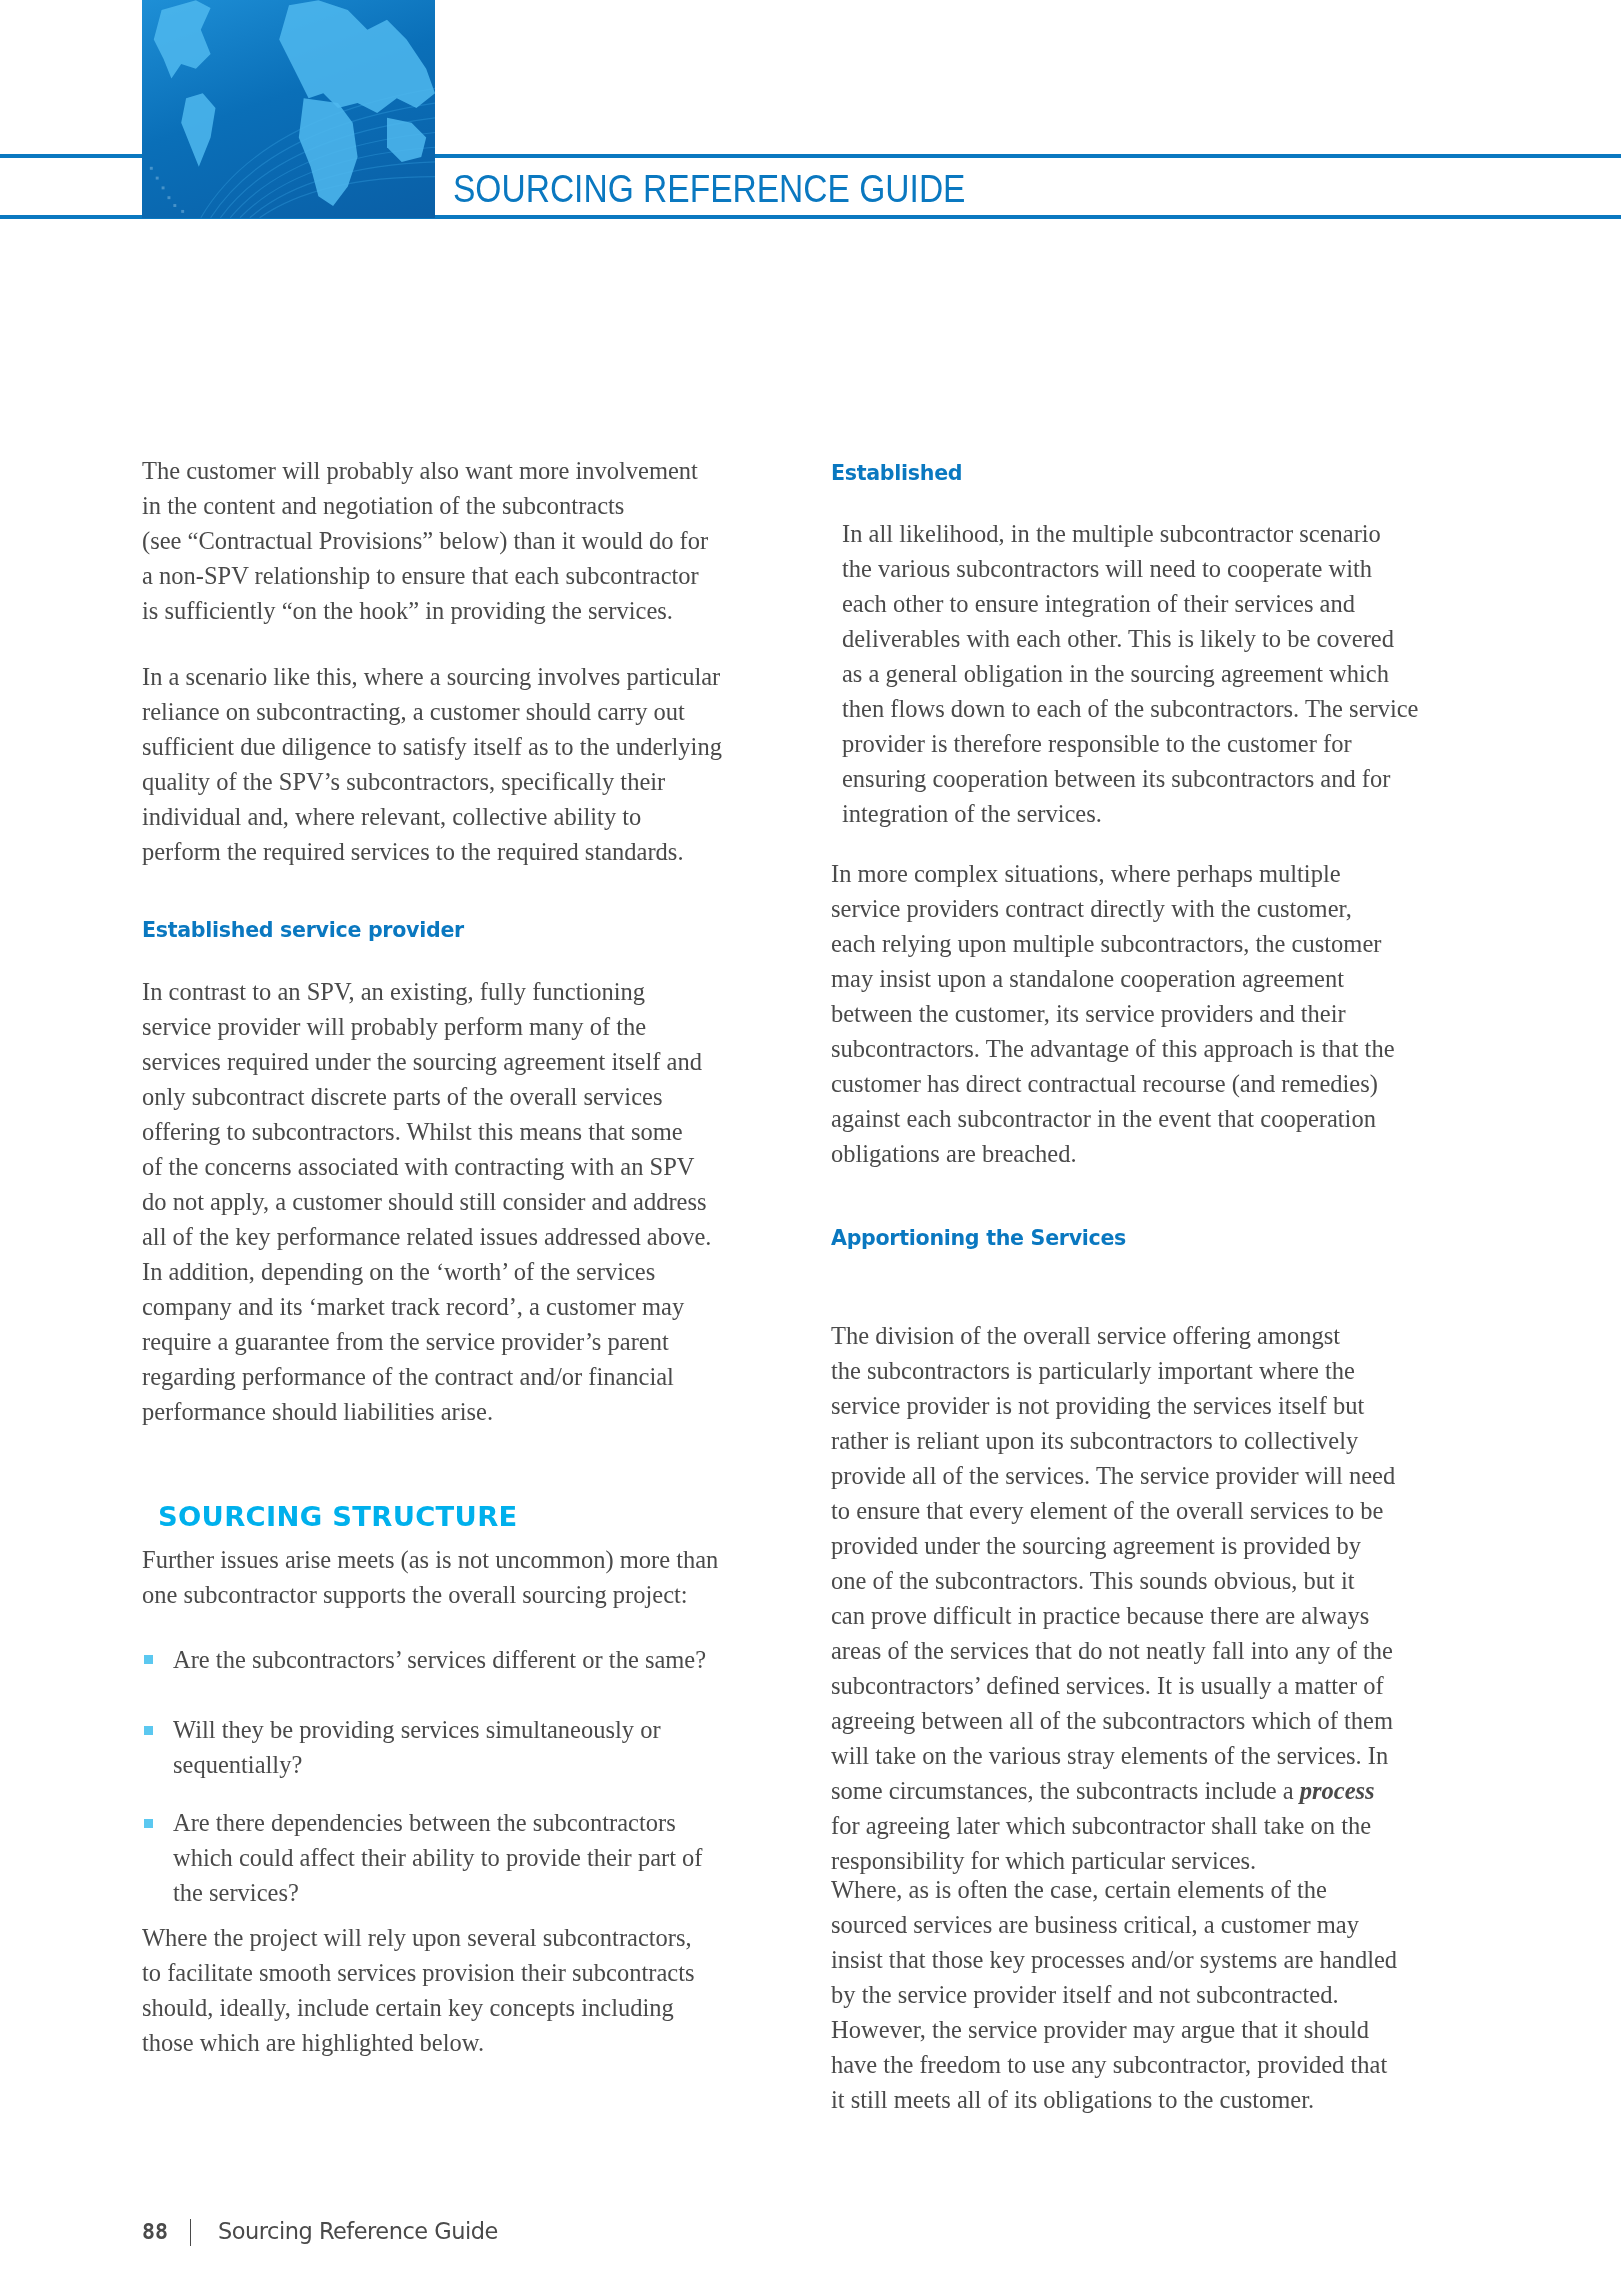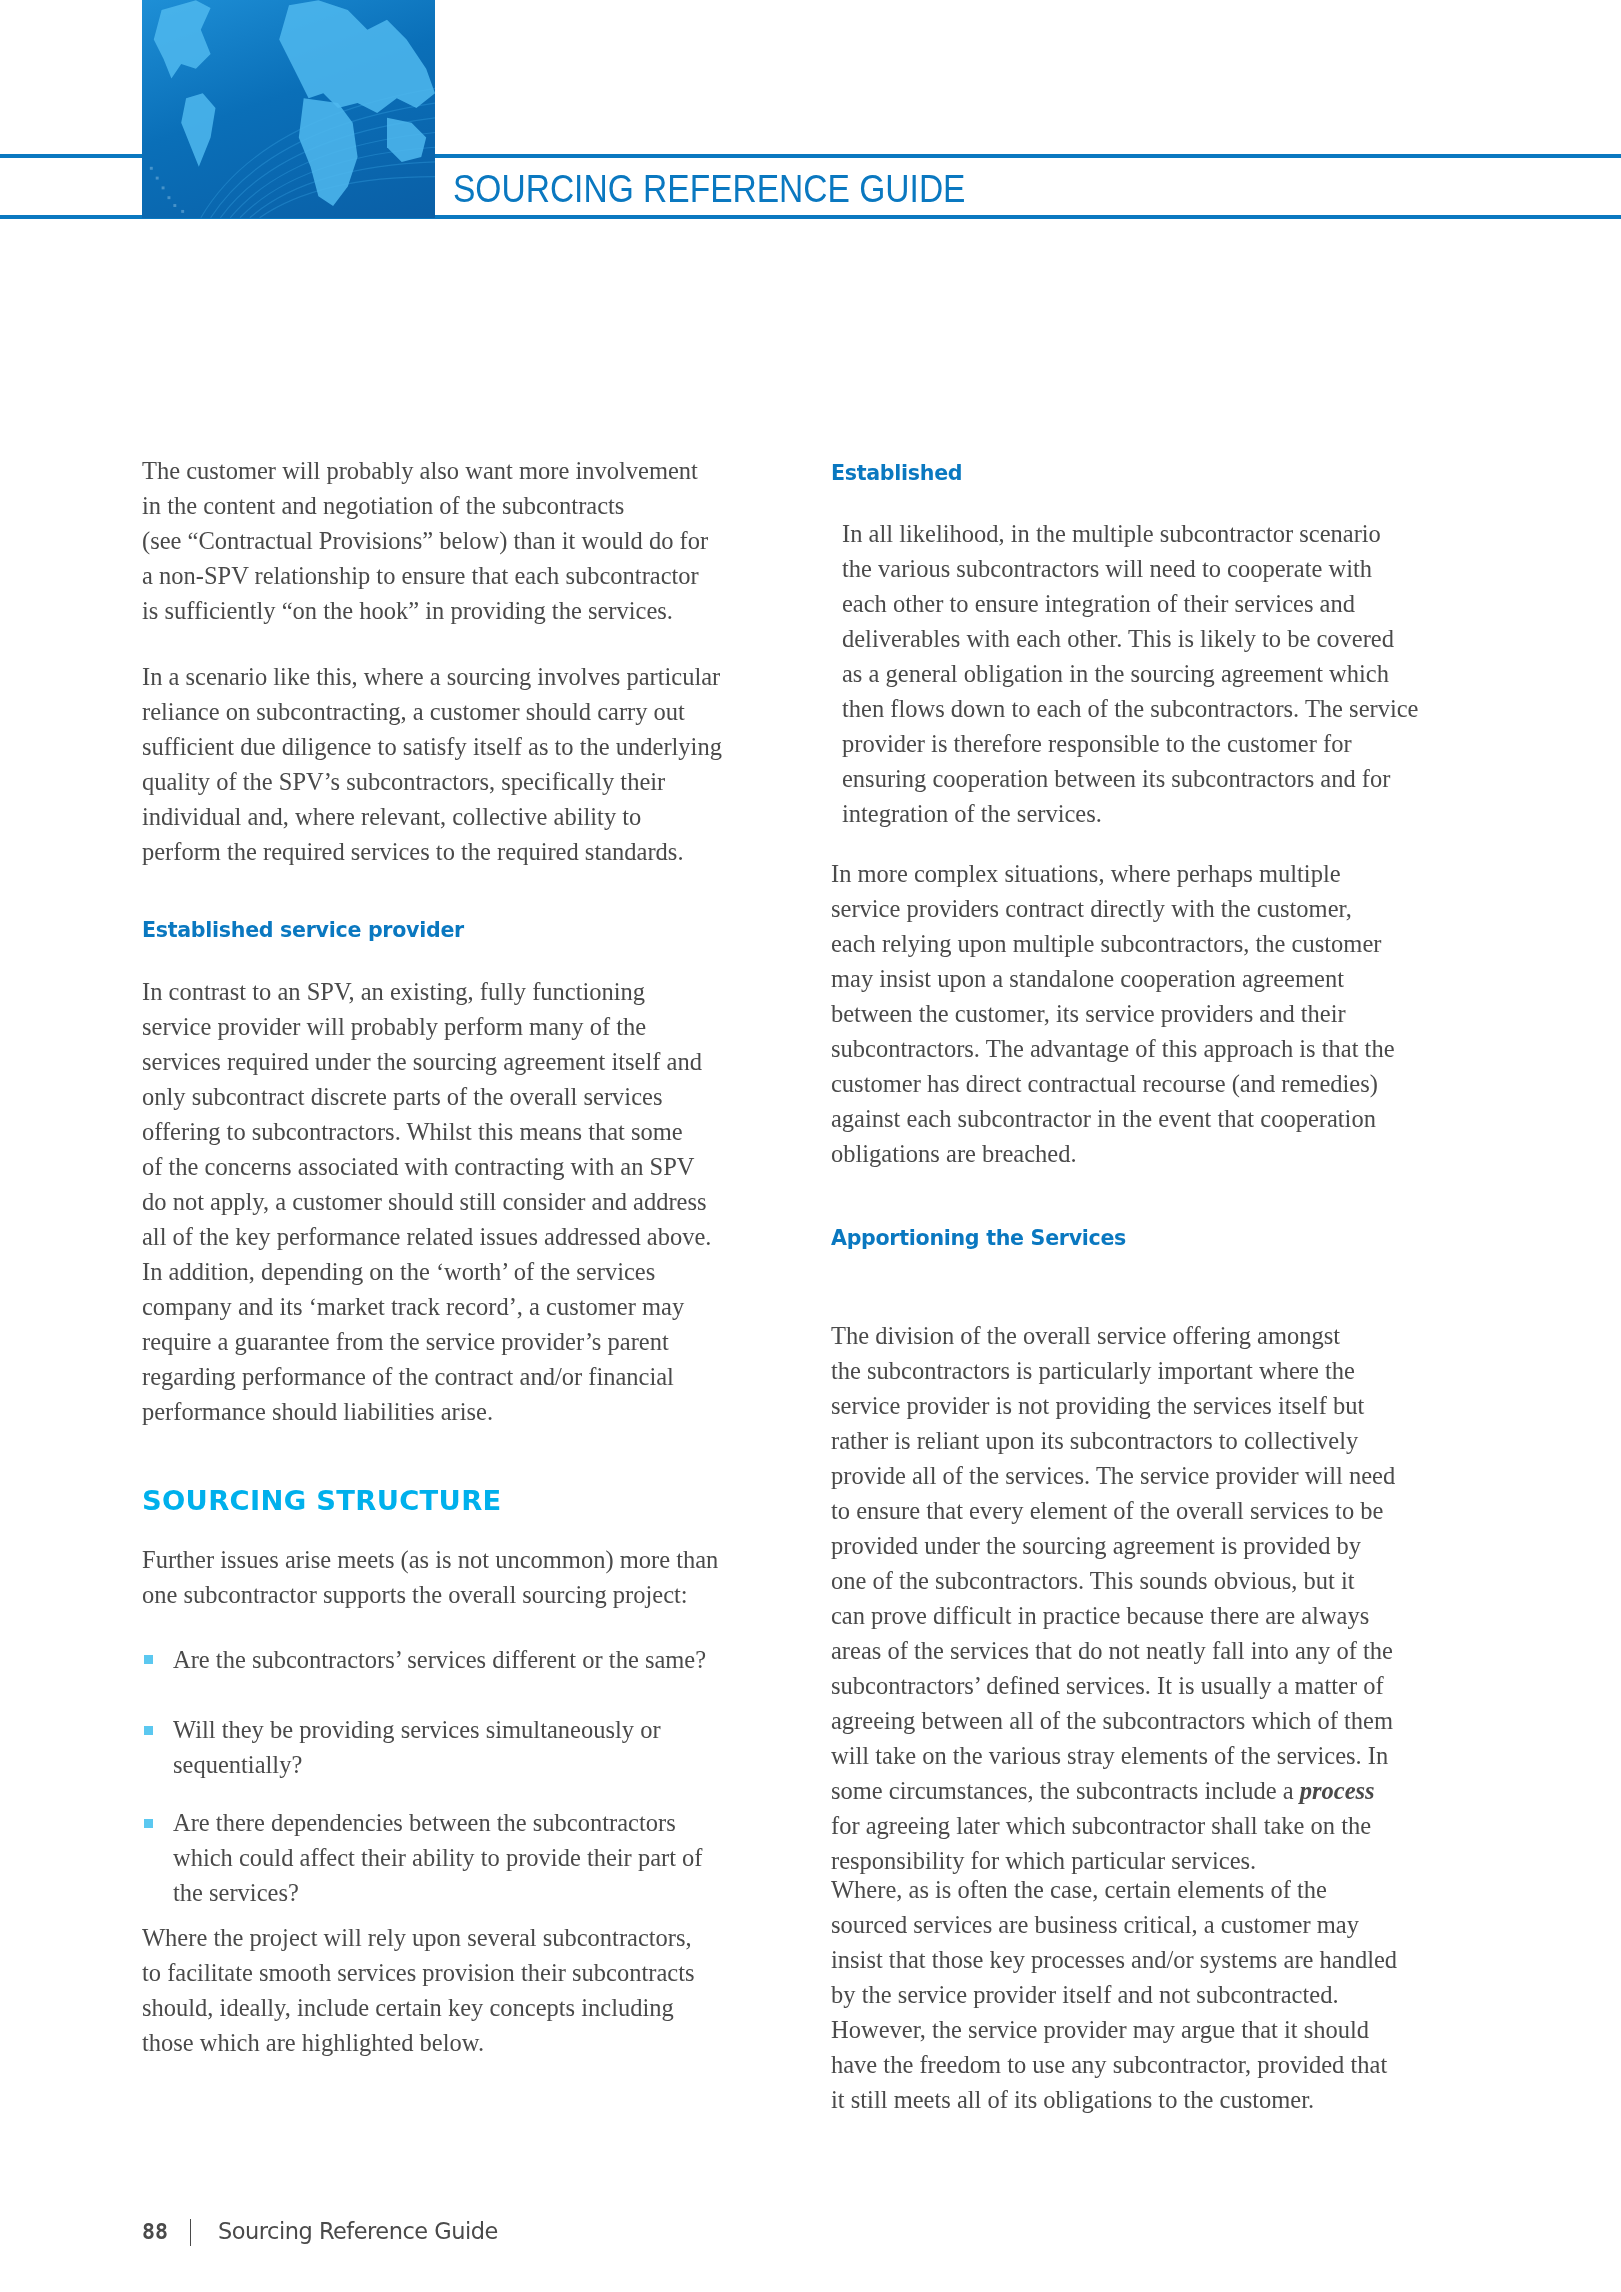--- a/index.html
+++ b/index.html
@@ -11,21 +11,21 @@
     background: linear-gradient(160deg, #1e8fd6 0%, #0a6fb8 45%, #0a5fa6 100%); }
   .hdr-image svg { position: absolute; left: 0; top: 0; }
   .hdr-title { position: absolute; left: 453px; top: 167px; font-family: "Liberation Sans", sans-serif;
     font-size: 39px; line-height: 43px; color: #0a78c0; letter-spacing: 0px; transform: scaleX(0.86); transform-origin: left top; white-space: nowrap; }
 
   .body-text { position: absolute; font-family: "Liberation Serif", serif; font-size: 24.5px; line-height: 35px;
     color: #4a4a4a; white-space: pre-line; margin: 0; }
   .sub-head { position: absolute; font-family: "DejaVu Sans", sans-serif; font-weight: bold; font-size: 20.6px;
     color: #0a78c0; margin: 0; line-height: 27.4px; letter-spacing: -0.3px; }
   .sec-head { position: absolute; font-family: "DejaVu Sans", sans-serif; font-weight: bold; font-size: 27.4px;
-    color: #00b0ec; margin: 0; line-height: 33px; letter-spacing: 0.3px; }
+    color: #00b0ec; margin: 16px; line-height: 33px; letter-spacing: 0.3px; }
   .bullet { position: absolute; left: 144px; width: 8.8px; height: 8.8px; background: #5bc8f0; }
   .bullet-text { position: absolute; left: 173px; font-family: "Liberation Serif", serif; font-size: 24.5px; line-height: 35px;
     color: #4a4a4a; white-space: pre-line; margin: 0; }
   .italic-bold { font-style: italic; font-weight: bold; }
 
   .footer { position: absolute; left: 142px; top: 2217px; font-family: "DejaVu Sans", sans-serif; font-size: 23.5px;
     color: #4a4a4a; white-space: nowrap; line-height: 29px; }
   .footer .num { font-weight: bold; font-family: "DejaVu Sans Mono", monospace; font-size: 21.6px; }
   .footer .sep { display: inline-block; width: 1px; height: 27.4px; background: #4a4a4a; vertical-align: middle; margin: 0 27.4px 0 21.6px; }
   .footer .label { font-family: "DejaVu Sans", sans-serif; font-size: 22.5px; letter-spacing: -0.5px; }

